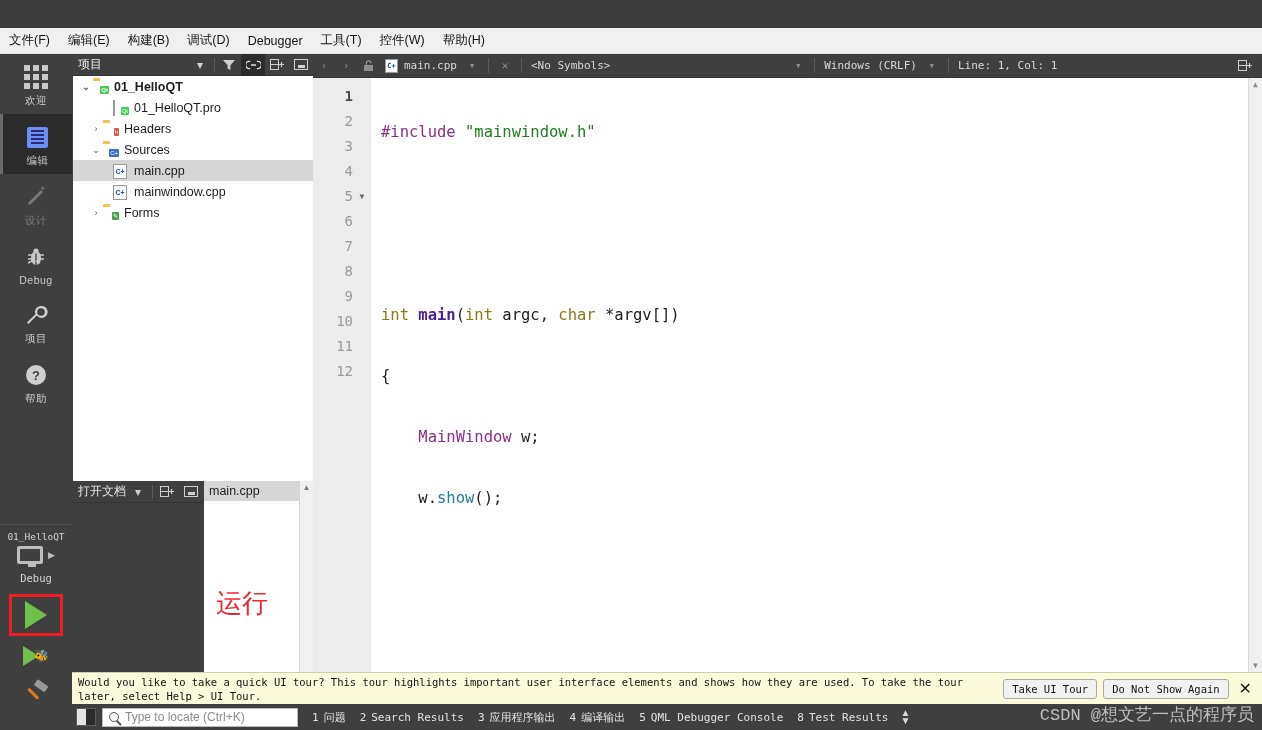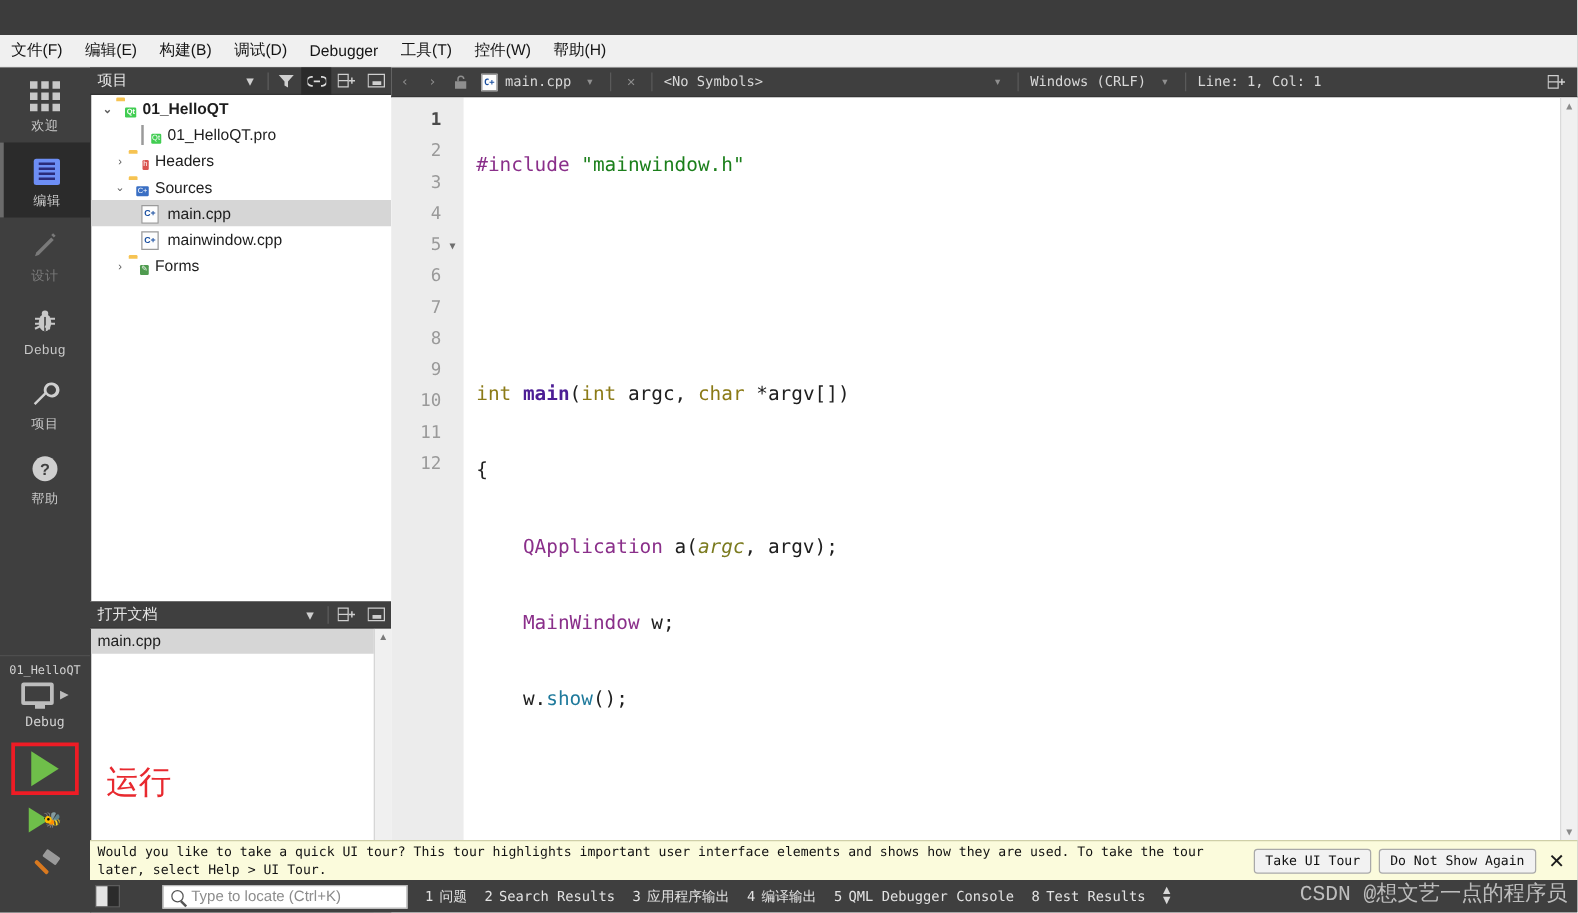--- a/index.html
+++ b/index.html
@@ -123,21 +123,21 @@
   .filedoc {
     width: 13px; height: 15px; background: #fdfdfd; border: 1px solid #9a9a9a;
     position: relative; top: 0px;
   }
   .cppico {
     width: 14px; height: 15px; background: #fdfdfd; border: 1px solid #9a9a9a;
     display:flex; align-items:center; justify-content:center;
     font-size: 7px; color: #1a4fa0; font-weight: bold;
   }
 
-  .opendocs { flex: 1; display: flex; flex-direction: column; justify-content: flex-end; }
+  .opendocs { flex: 1; display: flex; flex-direction: row; justify-content: flex-end; }
   .odlist { flex: 1; background: #ffffff; position: relative; overflow: hidden;
             border-left: 1px solid #3f3f3f; }
   .odrow {
     height: 20px; display: flex; align-items: center; padding-left: 5px;
     font-size: 12.5px; color: #1d1d1d;
   }
   .odrow.sel { background: #d6d6d6; }
 
   .annot-run {
     position: absolute; left: 12px; top: 105px;
@@ -261,21 +261,21 @@
   }
   .sb-toggle {
     width: 20px; height: 18px; background: #2b2b2b; border: 1px solid #5c5c5c;
     display: flex; margin-right: 6px;
   }
   .sb-toggle i { display: block; width: 50%; height: 100%; }
   .sb-toggle i.l { background: #e4e4e4; }
   .locate {
     width: 196px; height: 19px; background: #ffffff; border: 1px solid #b9b9b9;
     display: flex; align-items: center; padding-left: 6px;
-    font-size: 12px; color: #8c8c8c; margin-left: 28px;
+    font-size: 12px; color: #8c8c8c;
   }
   .loupe {
     width: 10px; height: 10px; border: 1.6px solid #555; border-radius: 50%;
     position: relative; margin-right: 6px; flex: 0 0 10px;
   }
   .loupe:after {
     content: ''; position: absolute; right: -4px; bottom: -3px;
     width: 6px; height: 1.6px; background: #555; transform: rotate(45deg);
   }
   .sb-item {
@@ -568,21 +568,20 @@
         <div class="gl">12</div>
         <div class="foldmark" style="top:106px">▼</div>
       </div>
 
       <div class="code">
         <div class="cl"><span class="c-pre">#include </span><span class="c-str">"mainwindow.h"</span></div>
         <div class="cl">&nbsp;</div>
         <div class="cl">&nbsp;</div>
         <div class="cl"><span class="c-kw">int </span><span class="c-fn">main</span><span class="c-txt">(</span><span class="c-kw">int </span><span class="c-txt">argc, </span><span class="c-kw">char </span><span class="c-txt">*argv[])</span></div>
         <div class="cl"><span class="c-txt">{</span></div>
-        <div class="cl"><span class="c-txt">    </span><span class="c-type">QApplication</span><span class="c-txt"> a(</span><span class="c-param">argc</span><span class="c-txt">, argv);</span></div>
         <div class="cl"><span class="c-txt">    </span><span class="c-type">MainWindow</span><span class="c-txt"> w;</span></div>
         <div class="cl"><span class="c-txt">    w.</span><span class="c-meth">show</span><span class="c-txt">();</span></div>
         <div class="cl"></div>
         
         
 
         <div class="edscroll">
           <i>▲</i>
           <i>▼</i>
         </div>

